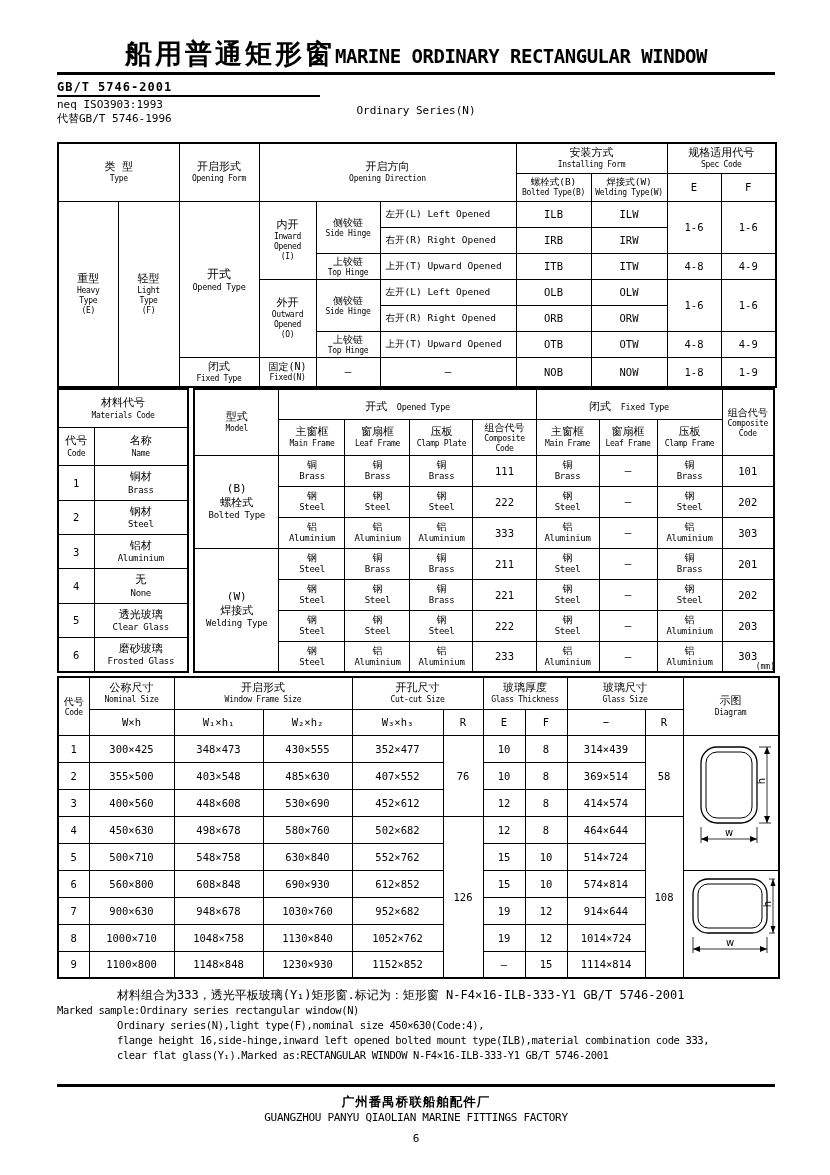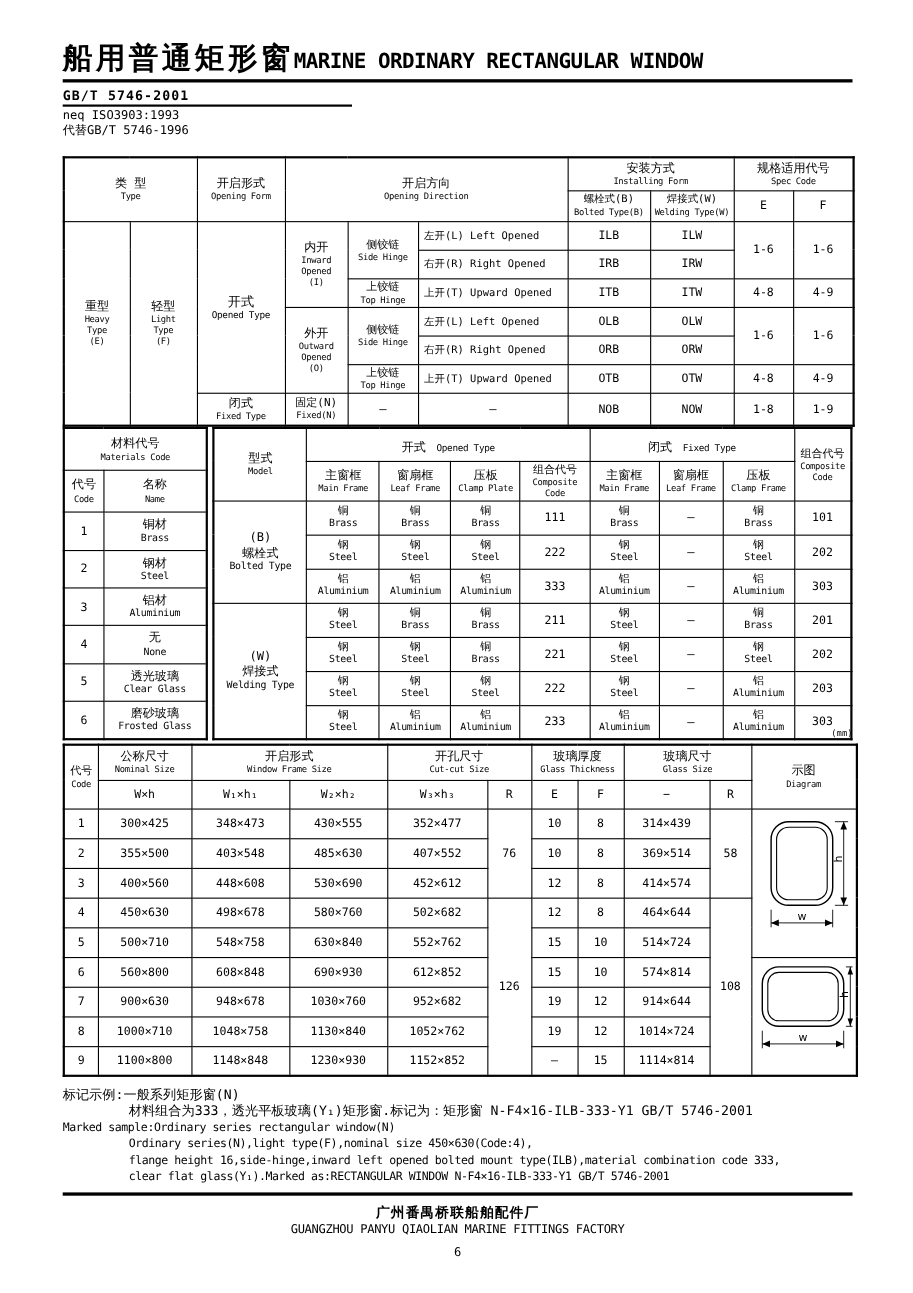--- a/index.html
+++ b/index.html
@@ -3,21 +3,21 @@
 <meta charset="utf-8">
 <style>
 * { box-sizing:border-box; }
 html,body { margin:0; padding:0; }
 body { width:830px; height:1175px; background:#fff; color:#000;
   font-family:"DejaVu Sans Mono","DejaVu Sans","Liberation Sans",sans-serif; overflow:hidden; }
 .page { position:relative; width:830px; height:1175px; background:#fff; }
 .abs { position:absolute; }
 
 
-.titlebar { left:57px; top:40px; width:718px; display:flex; justify-content:flex-start;
+.titlebar { left:57px; top:40px; width:718px; display:flex; justify-content:center;
   align-items:flex-end; border-bottom:3px solid #000; padding-bottom:5px; }
 .t-zh { font-size:27px; font-weight:bold; letter-spacing:3px; line-height:1; }
 .t-en { font-size:19px; font-weight:bold; letter-spacing:-0.5px; line-height:1.1; }
 .stdblock { left:57px; top:80px; width:320px; }
 .std-gb { font-size:12px; font-weight:bold; letter-spacing:1px; border-bottom:2px solid #000;
   width:263px; padding-bottom:1px; }
 .std-s { font-size:11px; line-height:1.2; margin-top:1px; }
 .series { left:57px; top:103px; width:718px; text-align:center; }
 .series-zh { font-size:16px; font-weight:bold; letter-spacing:1px; }
 .series-en { font-size:11px; margin-top:1px; }
@@ -63,20 +63,21 @@
   <div class="abs titlebar">
     <div class="t-zh">船用普通矩形窗</div>
     <div class="t-en">MARINE ORDINARY RECTANGULAR WINDOW</div>
   </div>
   <div class="abs stdblock">
     <div class="std-gb">GB/T 5746-2001</div>
     <div class="std-s">neq ISO3903:1993</div>
     <div class="std-s">代替GB/T 5746-1996</div>
   </div>
   <div class="abs series">
+    <div class="series-en">Ordinary Series(N)</div>
   </div>
 
   <table class="abs tbl1">
     <colgroup>
         <col style="width:60px">
         <col style="width:61px">
         <col style="width:80px">
         <col style="width:57px">
         <col style="width:64px">
         <col style="width:136px">
@@ -719,21 +720,20 @@
       <td class="val">1230×930</td>
       <td class="val">1152×852</td>
       <td class="val">—</td>
       <td class="val">15</td>
       <td class="val">1114×814</td>
     </tr>
   </tbody>
     </table>
 
   <div class="abs notes">
-    <div class="note-zh">标记示例:一般系列矩形窗(N)</div>
     <div class="note-zh ind">材料组合为333，透光平板玻璃(Y₁)矩形窗.标记为：矩形窗  N-F4×16-ILB-333-Y1  GB/T 5746-2001</div>
     <div class="note-en">Marked sample:Ordinary series rectangular window(N)</div>
     <div class="note-en ind">Ordinary series(N),light type(F),nominal size 450×630(Code:4),</div>
     <div class="note-en ind">flange height 16,side-hinge,inward left opened bolted mount type(ILB),material combination code 333,</div>
     <div class="note-en ind">clear flat glass(Y₁).Marked as:RECTANGULAR WINDOW  N-F4×16-ILB-333-Y1  GB/T 5746-2001</div>
   </div>
 
   <div class="abs footrule"></div>
   <div class="abs fact-zh">广州番禺桥联船舶配件厂</div>
   <div class="abs fact-en">GUANGZHOU PANYU QIAOLIAN MARINE FITTINGS FACTORY</div>

